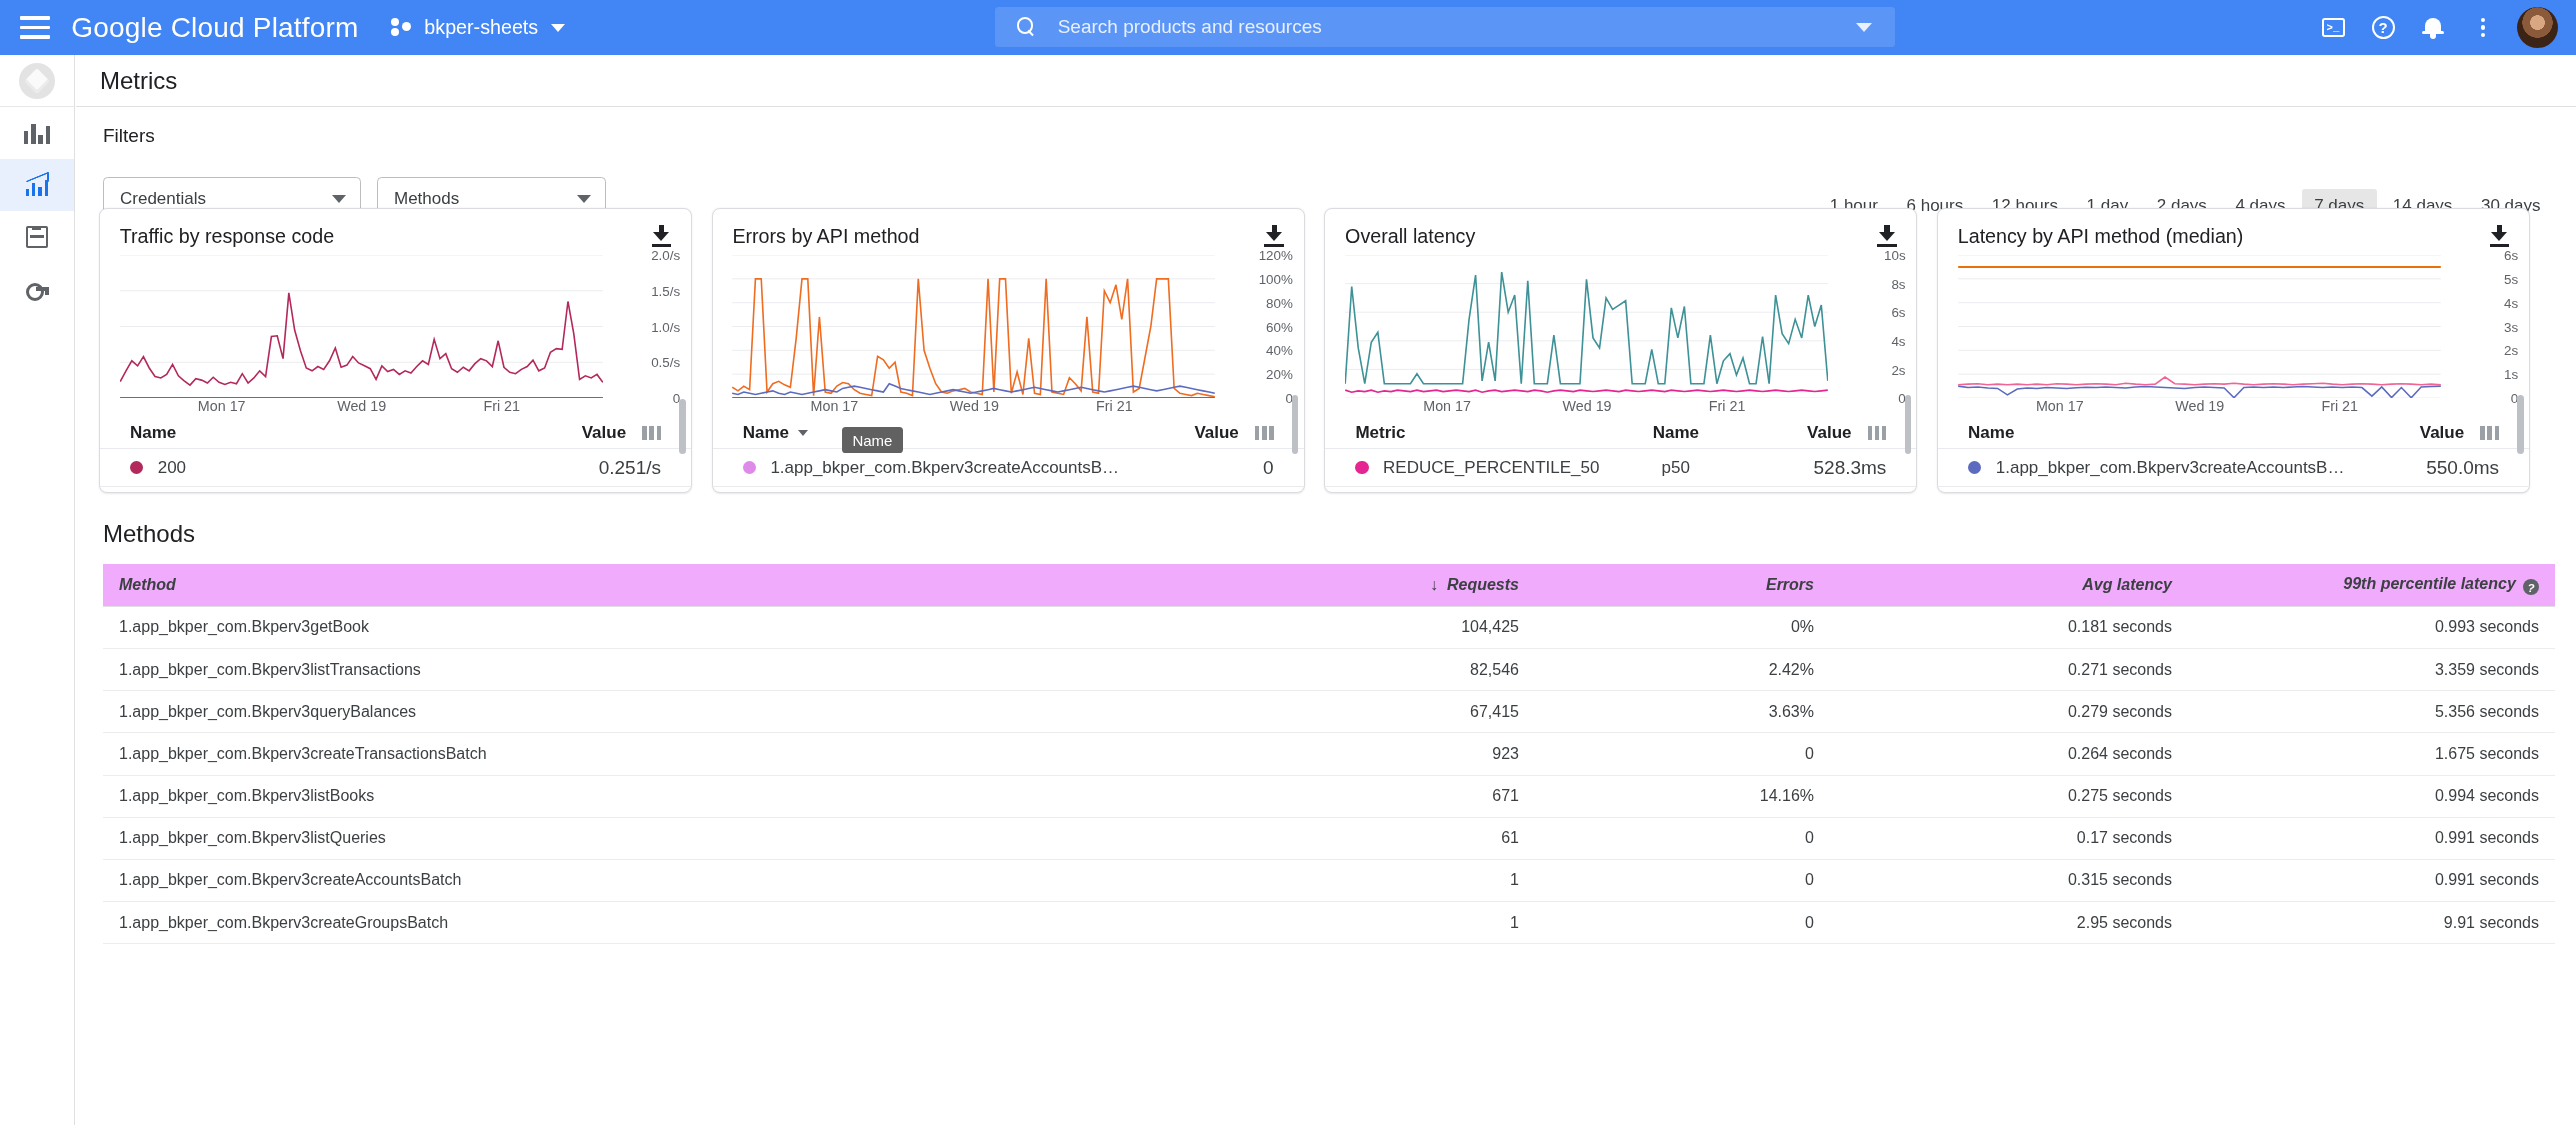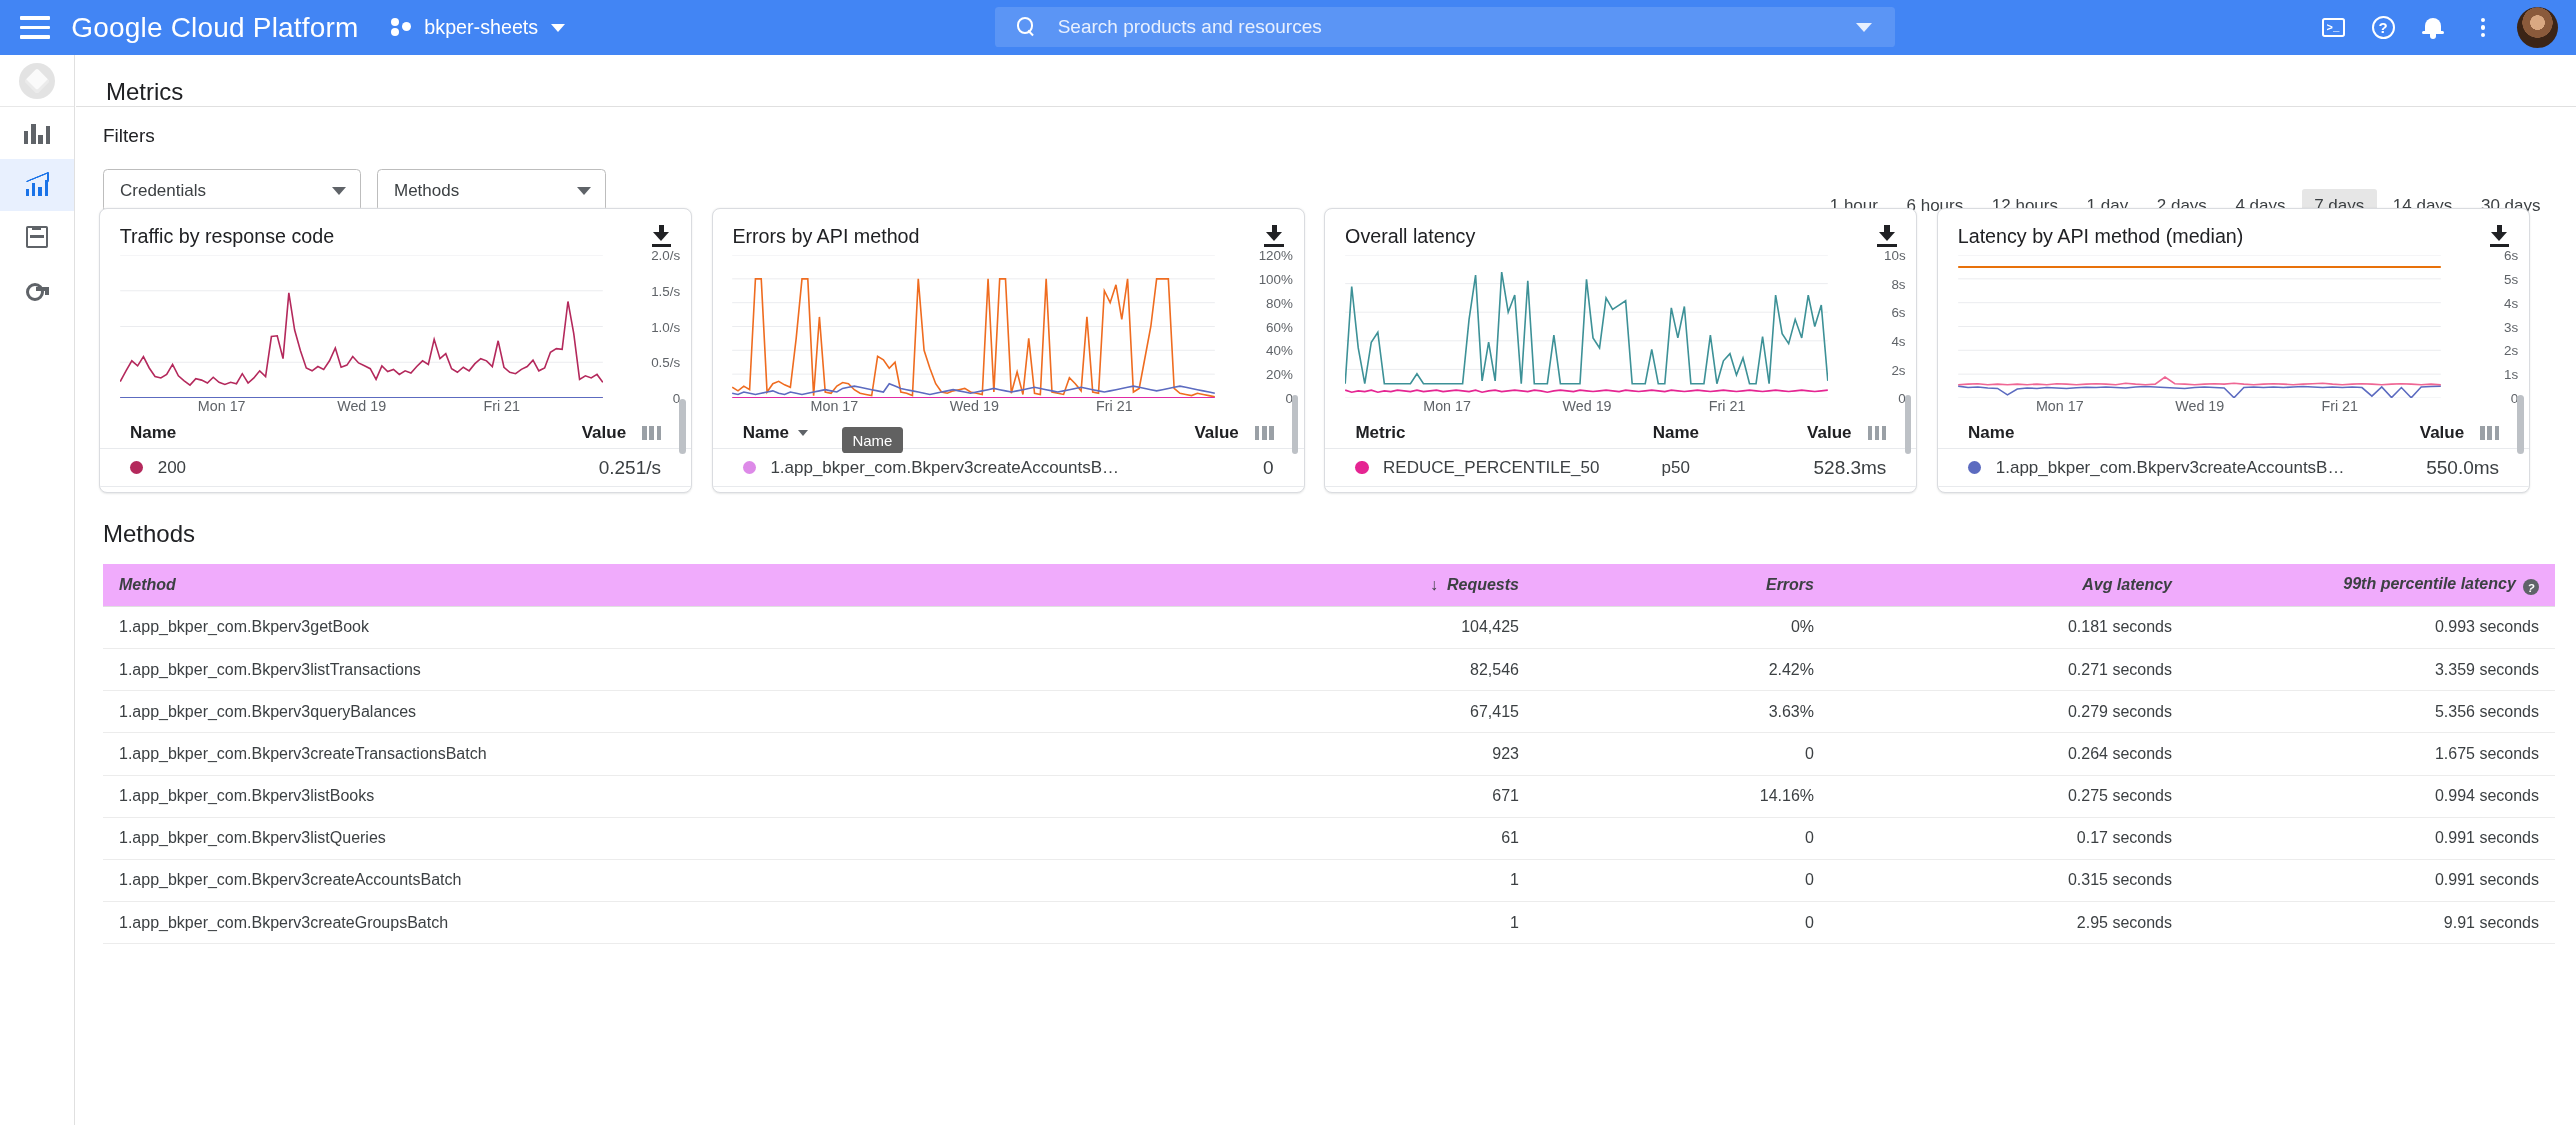--- a/index.html
+++ b/index.html
@@ -79,25 +79,25 @@
   .ico-lib::before { content: ""; position: absolute; left: 1.8px; top: 7.2px; right: 1.8px; height: 2.7px; background: #5f6368; }
   .ico-lib::after { content: ""; position: absolute; left: 3.6px; top: -0.9px; width: 9px; height: 2.7px; background: #5f6368; }
   .ico-key { position: relative; width: 23px; height: 12.5px; }
   .ico-key::before { content: ""; position: absolute; left: 0; top: 0; width: 12.5px; height: 12.5px;
     border: 3.6px solid #5f6368; border-radius: 50%; }
   .ico-key::after { content: ""; position: absolute; left: 10.7px; top: 4.5px; width: 12.5px; height: 3.6px; background: #5f6368; }
   .key-t { position: absolute; right: 0; top: 4.5px; width: 3.6px; height: 8px; background: #5f6368; }
 
   
   .page { position: absolute; left: 76px; top: 55px; width: 2500px; height: 1070px; background: #fff; }
-  .page-head { height: 52px; border-bottom: 0.9px solid #e0e0e0; display: flex; align-items: flex-end; padding-left: 30px; }
+  .page-head { height: 52px; border-bottom: 0.9px solid #e0e0e0; display: flex; align-items: center; padding-left: 24px; }
   .page-title { font-size: 24px; color: #202124; }
 
   .filters-row { position: relative; padding: 18px 27px 0 27px; height: 94px; }
-  .filters-label { font-size: 19px; color: #202124; margin-bottom: 22px; }
+  .filters-label { font-size: 19px; color: #202124; margin-bottom: 30px; }
   .filter-selects { display: flex; gap: 16px; }
   .select {
     width: 258px; height: 43px; border: 0.9px solid #bdbdbd; border-radius: 4.5px;
     display: flex; align-items: center; justify-content: space-between; padding: 0 14.3px 0 16px;
     font-size: 17px; color: #3c4043; cursor: pointer; background: #fff;
   }
   .select .caret { width: 0; height: 0; border-left: 7.2px solid transparent; border-right: 7.2px solid transparent;
     border-top: 8px solid #5f6368; }
 
   .timerange { position: absolute; right: 23px; top: 82px; display: flex; gap: 3.6px; }

